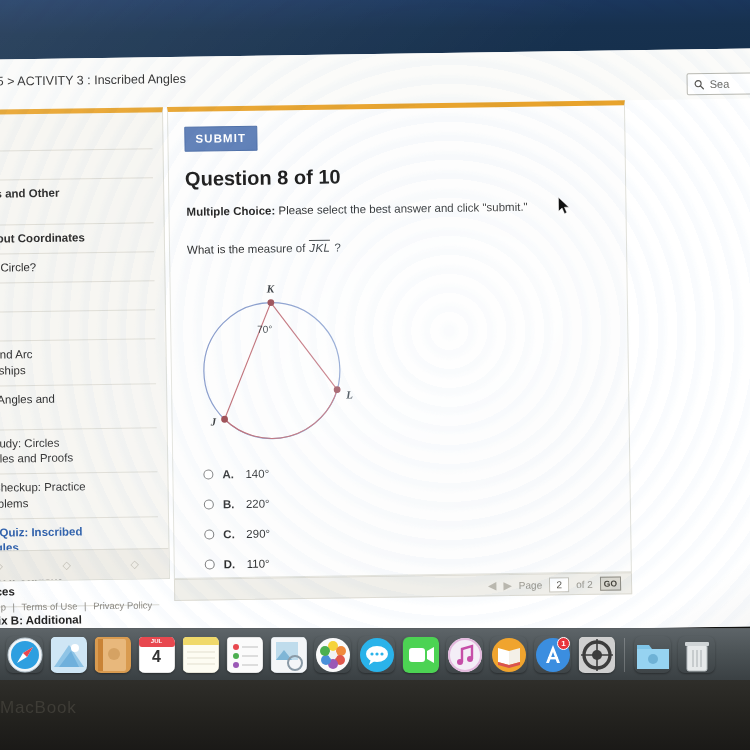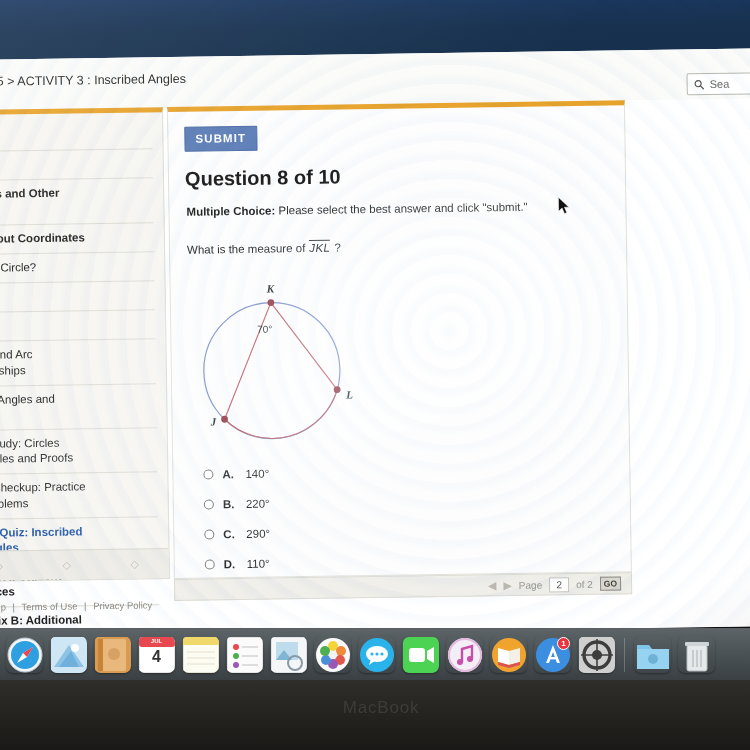--- a/index.html
+++ b/index.html
@@ -369,25 +369,23 @@
     left: 0;
     top: 680px;
     width: 750px;
     height: 70px;
     background: linear-gradient(180deg,#2f2e2a 0%,#262521 40%,#1a1917 100%);
   }
   .brand {
     position: absolute;
     left: 0; right: 0;
     top: 18px;
-    text-align: center;
     font-size: 17px;
     letter-spacing: .8px;
     color: #3e3c36;
-    margin-left: 12px;
   }
 </style>
 </head>
 <body>
 
 <div id="photo">
   <div id="bezel"></div>
 
   <div id="screen">
     <div id="page">

